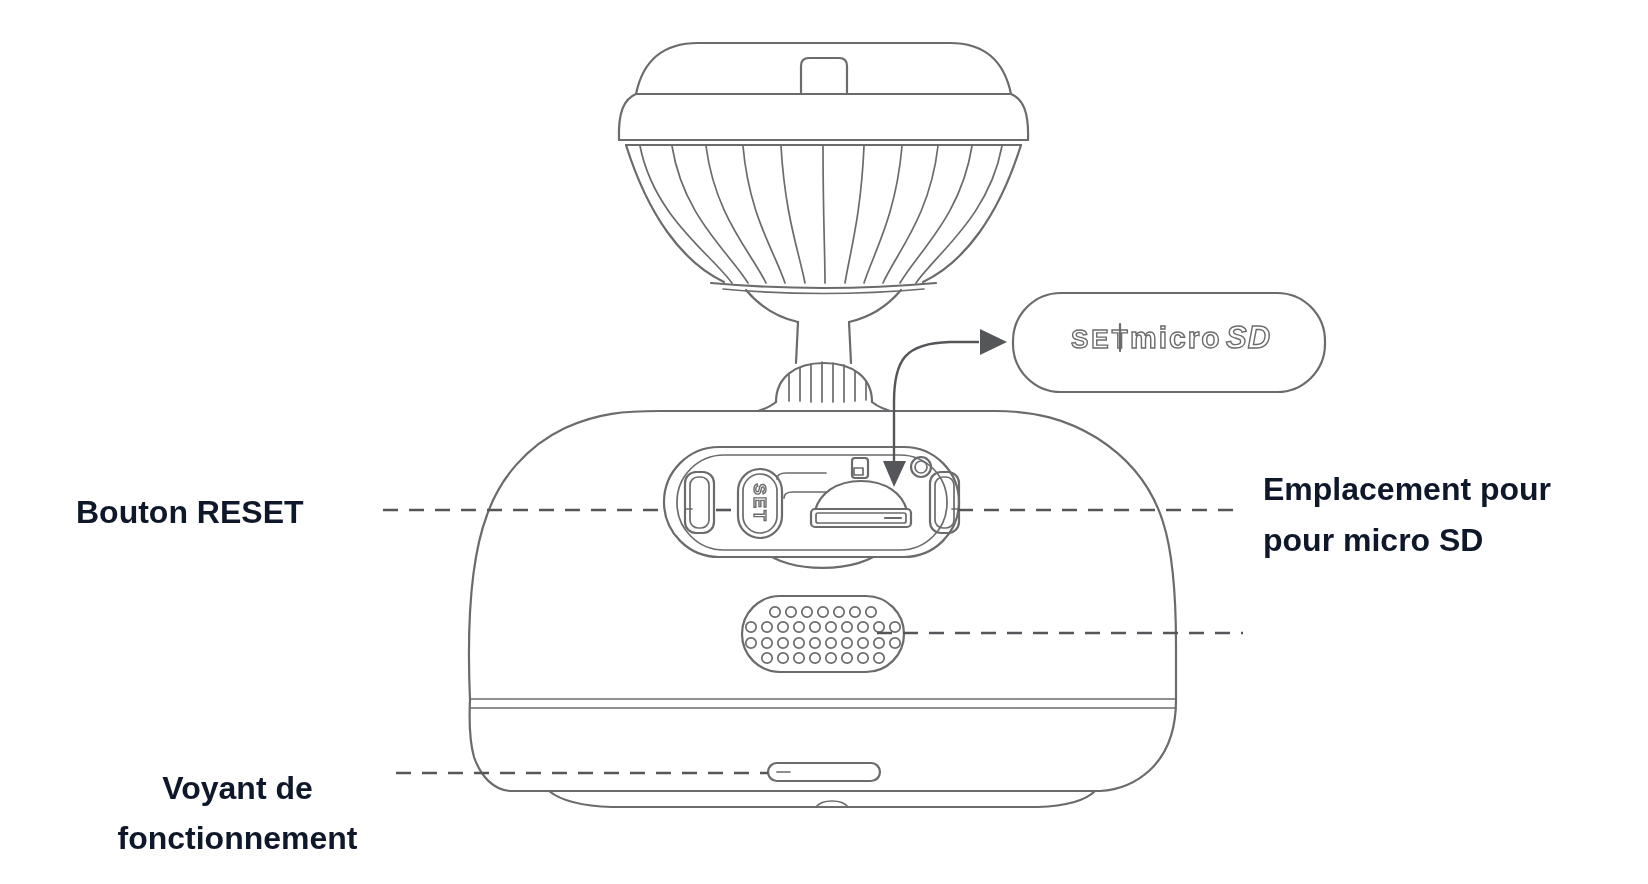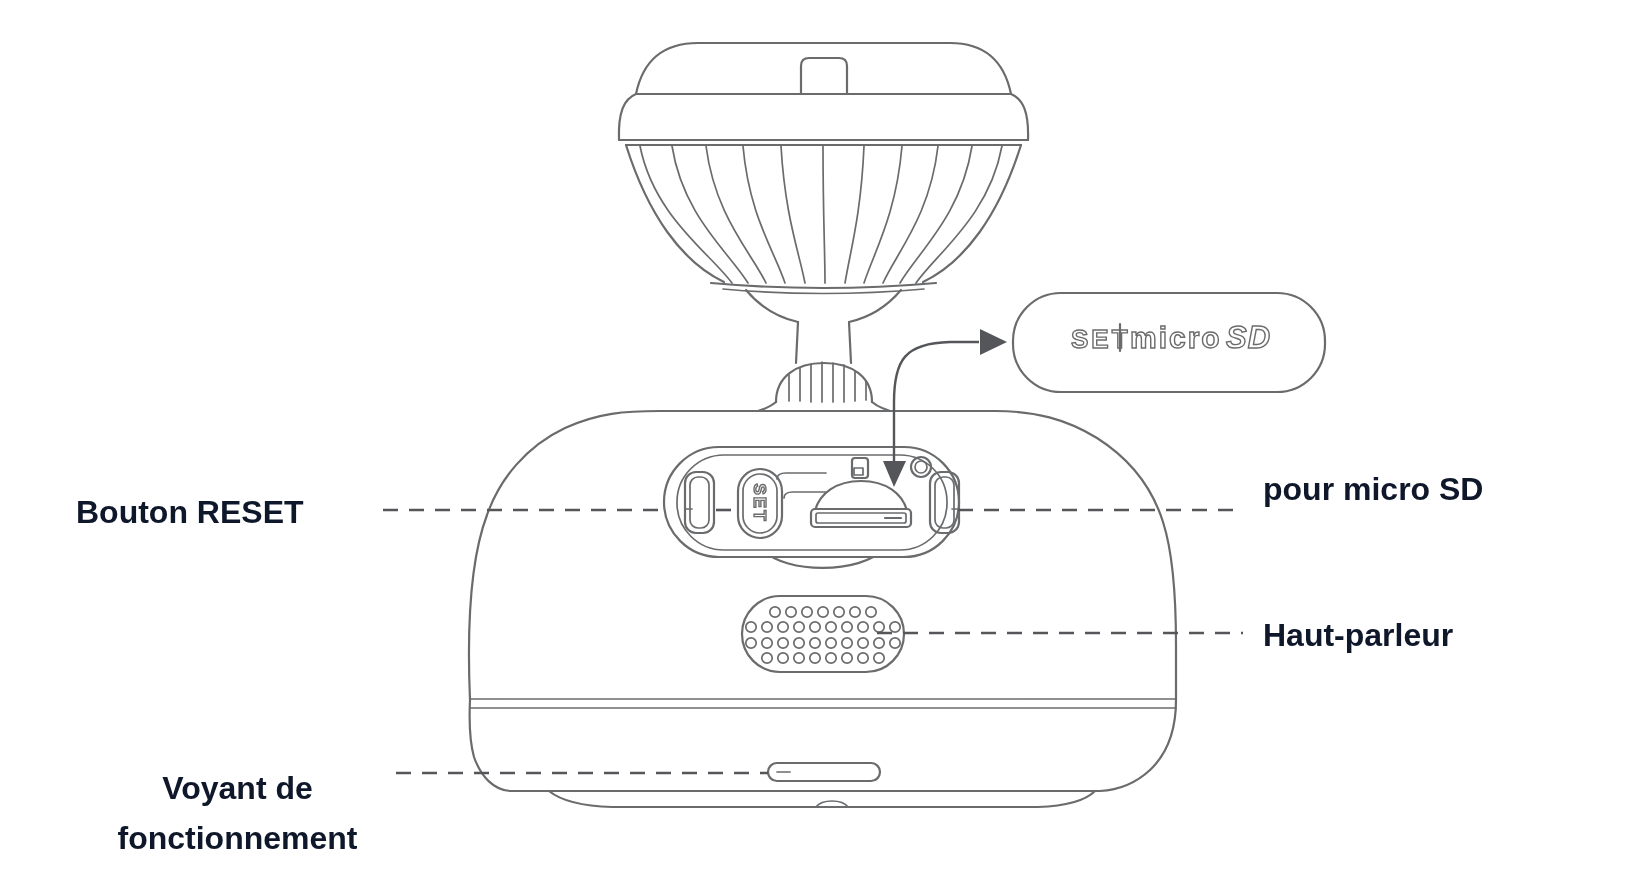--- a/index.html
+++ b/index.html
@@ -204,23 +204,23 @@
     <path class="dash" d="M 716,510 L 739,510"></path>
     <path class="dash" d="M 958,510 L 1243,510"></path>
     <path class="dash" d="M 877,633 L 1243,633"></path>
     <path class="dash" d="M 396,773 L 768,773"></path>
   </g>
 </svg>
 
   <div class="lbl" style="left:76px;top:487px;">Bouton RESET</div>
 
   <div class="lbl" style="left:1263px;top:464px;">
+    <div>Emplacement pour</div>
     <div>pour micro SD</div>
   </div>
 
-  <div class="lbl" style="left:1263px;top:610px;">Haut-parleur</div>
 
   <div class="lbl center" style="left:55px;top:723px;width:365px;line-height:50px;margin-top:40px;">
     <div>Voyant de</div>
     <div>fonctionnement</div>
   </div>
 
 </div>
 
 </body></html>

